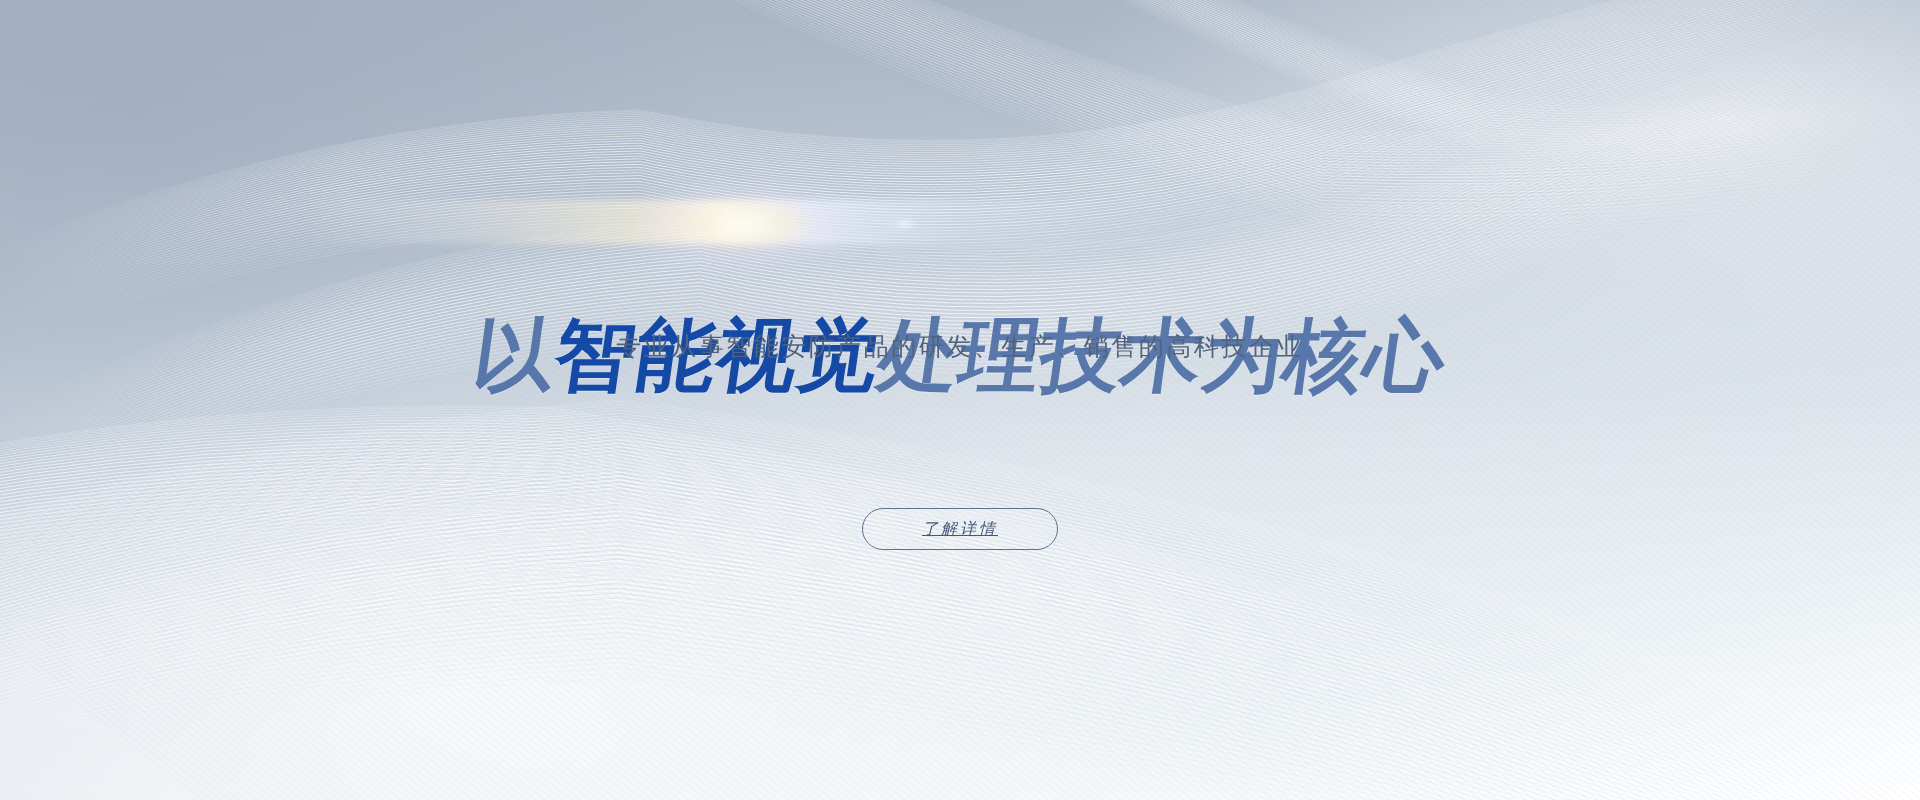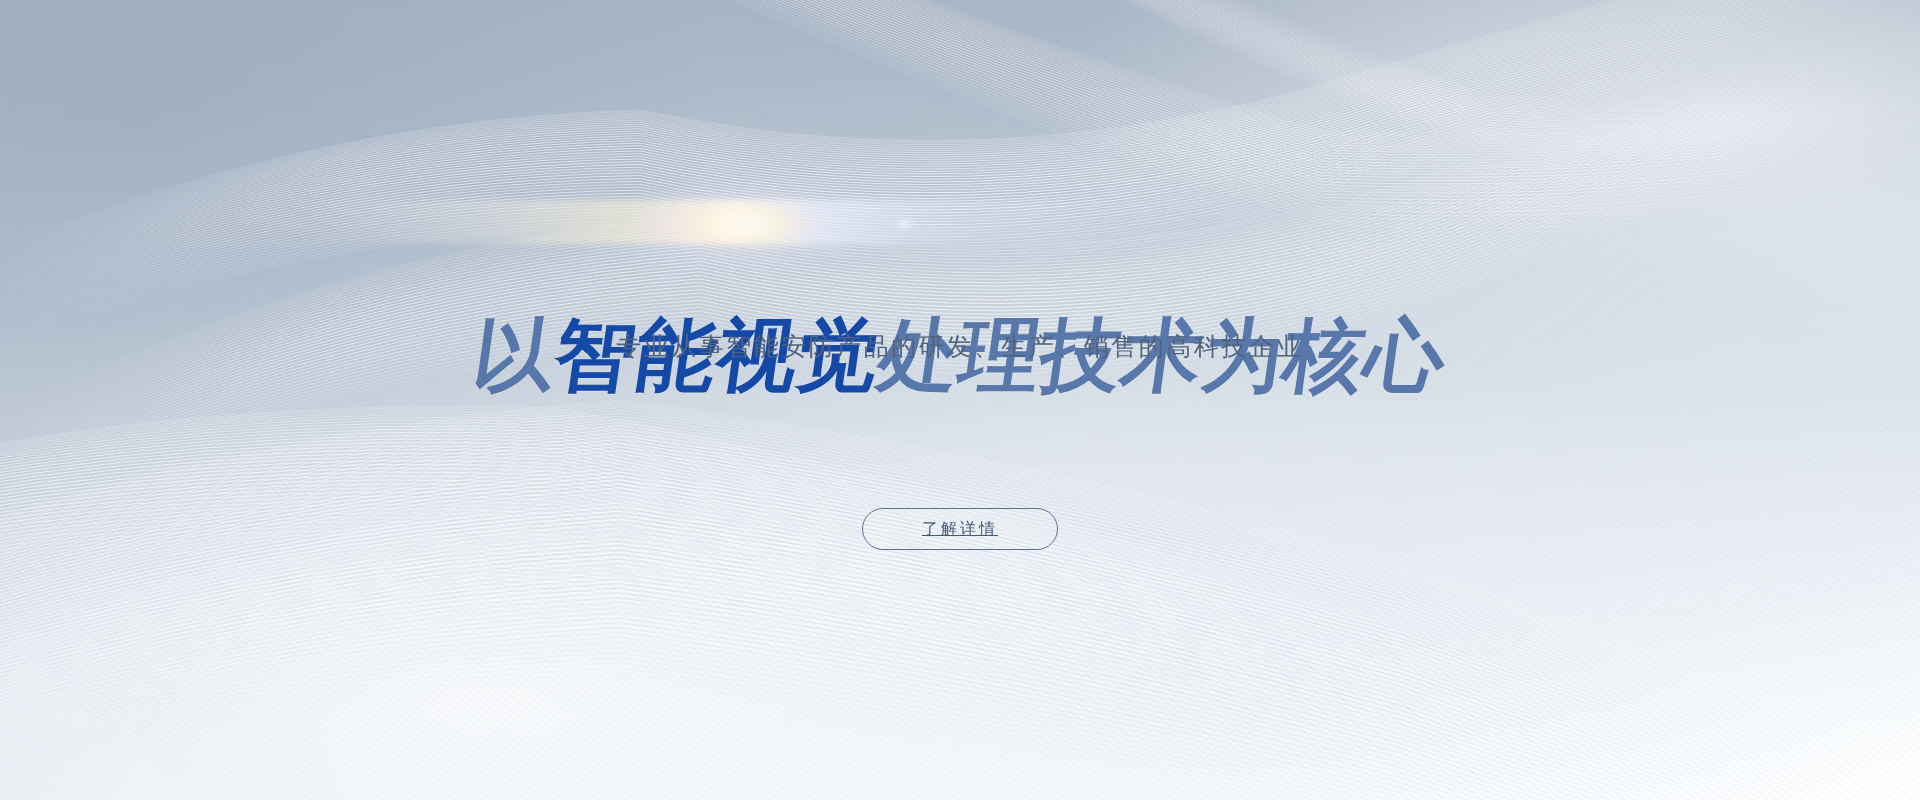--- a/index.html
+++ b/index.html
@@ -186,20 +186,21 @@
     width: 196px;
     height: 42px;
     line-height: 40px;
     border: 1px solid #5b7296;
     border-radius: 21px;
     color: #44587a;
     font-size: 16px;
     letter-spacing: 3px;
     background: rgba(255,255,255,0.06);
     cursor: pointer;
+    font-style: italic;
   }
 </style>
 </head>
 <body>
 
 <div id="banner">
 
   <div class="wash" id="wash-top-edge"></div>
   <div class="wash" id="wash-left-dark"></div>
   <div class="wash" id="wash-top-right"></div>

